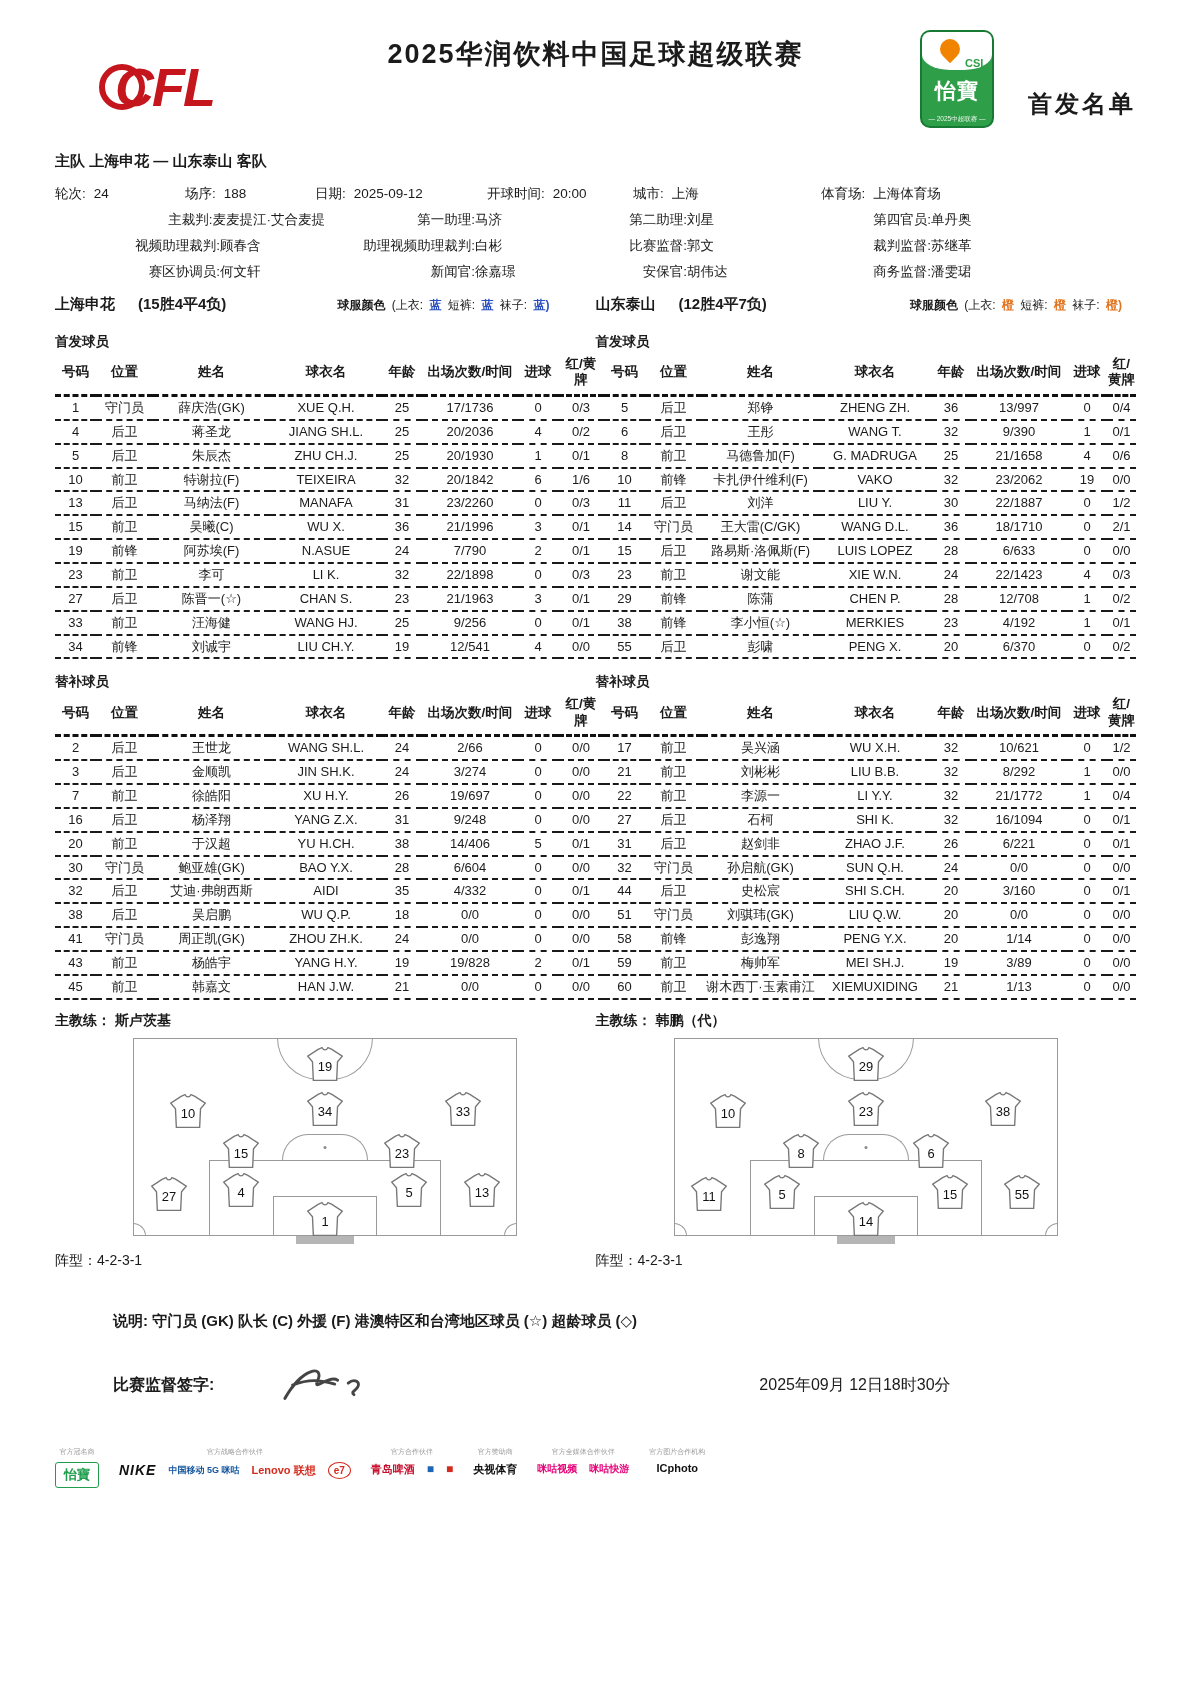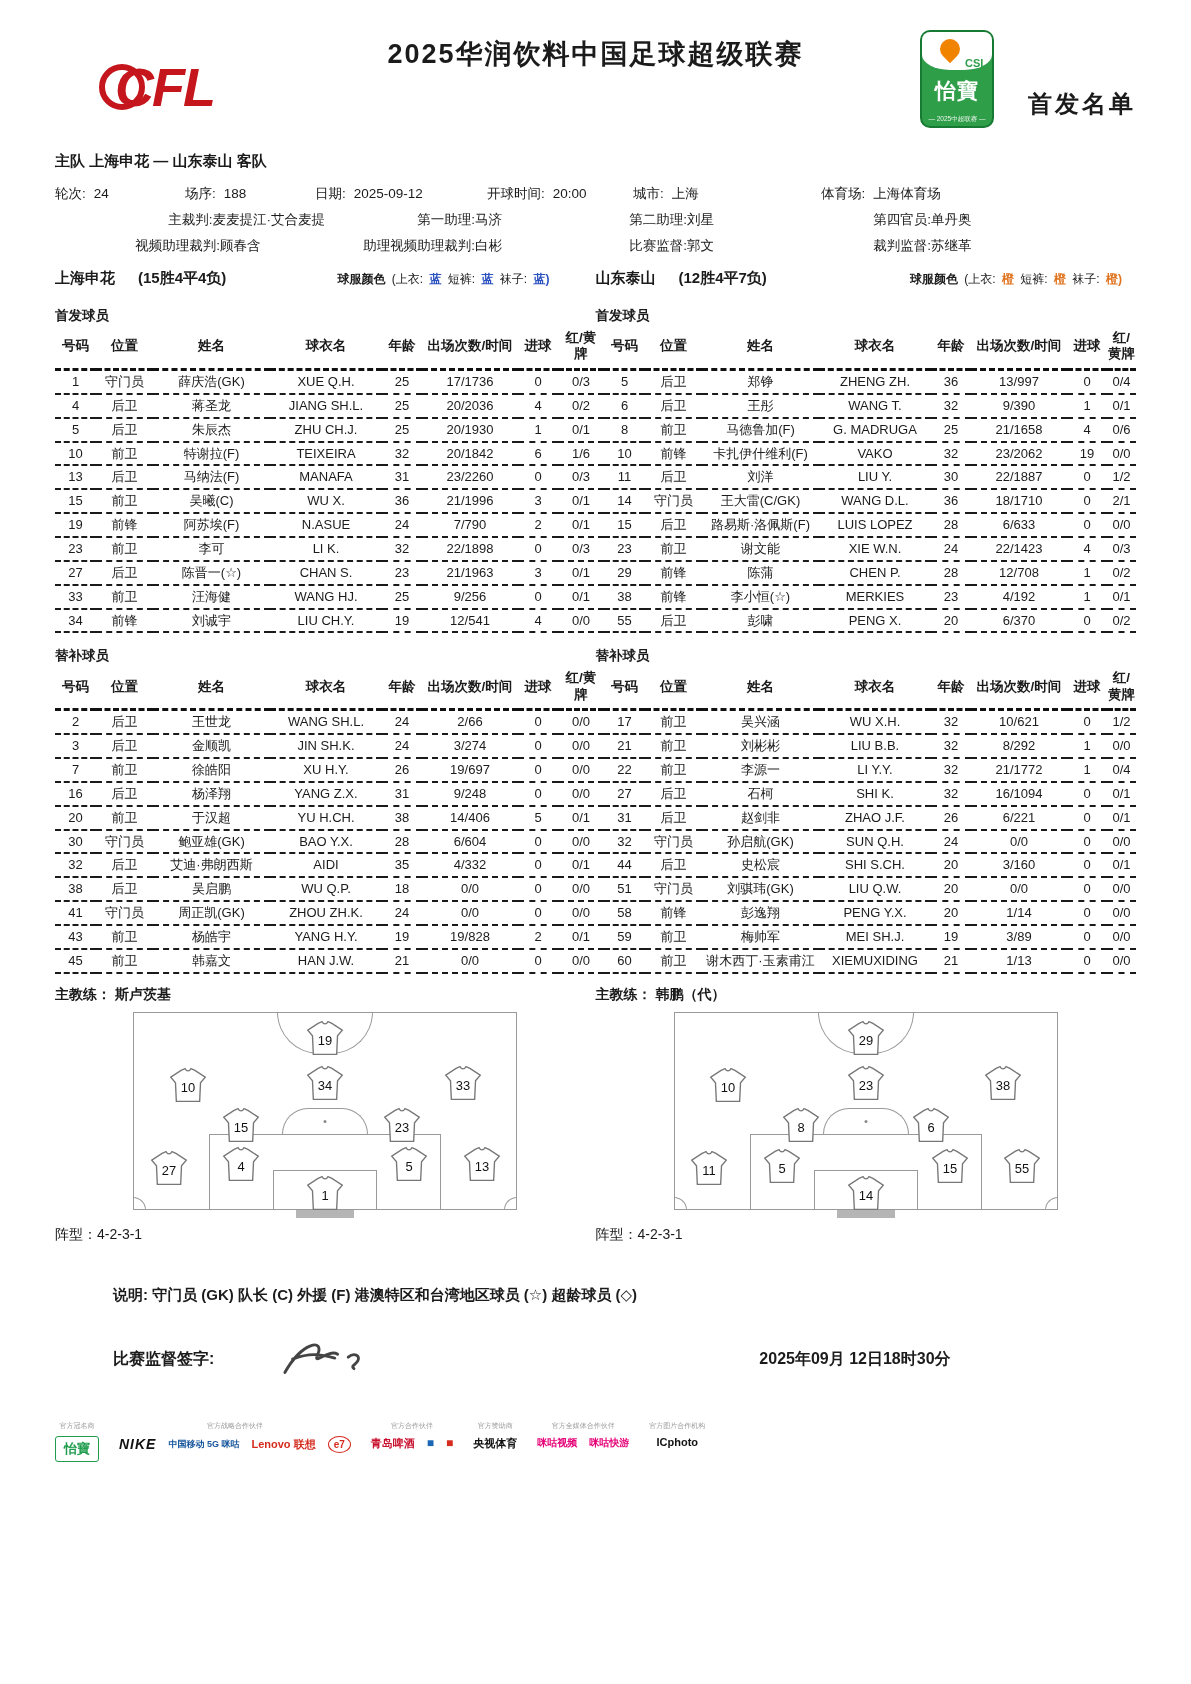--- a/index.html
+++ b/index.html
@@ -91,21 +91,21 @@
   .corner.br { right:-1px; bottom:-1px; border-right:none; border-bottom:none; border-top-left-radius:100%; }
   .jersey { position:absolute; width:38px; height:35px; transform:translate(-50%,-50%); }
   .jersey svg { width:100%; height:100%; }
   .formrow { display:grid; grid-template-columns:1fr 1fr; text-align:left; font-size:14px; margin-top:16px; }
 
   
   .notes { margin-top:42px; padding-left:58px; font-size:15px; font-weight:700; }
   .sigrow { margin-top:28px; padding-left:58px; display:flex; align-items:center; height:54px; }
   .sig-label { font-size:16px; font-weight:700; }
   .sig { width:120px; height:48px; margin-left:55px; }
-  .sig-date { font-size:16px; font-weight:700; margin-left:370px; white-space:nowrap; }
+  .sig-date { font-size:16px; font-weight:400; margin-left:370px; white-space:nowrap; }
 
   .footer { margin-top:34px; display:flex; gap:20px; align-items:flex-start; }
   .sp-group { text-align:center; }
   .sp-label { font-size:7px; color:#9a9a9a; margin-bottom:5px; white-space:nowrap; }
   .sp-row { display:flex; gap:12px; align-items:center; justify-content:center; }
   .lg { font-size:11px; font-weight:700; white-space:nowrap; }
   .lg-yibao { color:#1f9d4d; border:1.5px solid #1f9d4d; padding:3px 8px; border-radius:3px; font-size:13px; }
   .lg-nike { font-style:italic; font-size:14px; color:#111; letter-spacing:1px; }
   .lg-cmcc { color:#16559c; font-size:9px; }
   .lg-lenovo { color:#d42b1e; }
@@ -194,20 +194,38 @@
         <span class="lb">助理视频助理裁判:</span>
         <span class="vl">白彬</span>
       </span>
       <span class="pair">
         <span class="lb">比赛监督:</span>
         <span class="vl">郭文</span>
       </span>
       <span class="pair">
         <span class="lb">裁判监督:</span>
         <span class="vl">苏继革</span>
+      </span>
+    </div>
+  <div class="pairs off">
+      <span class="pair">
+        <span class="lb">赛区协调员:</span>
+        <span class="vl">何文轩</span>
+      </span>
+      <span class="pair">
+        <span class="lb">新闻官:</span>
+        <span class="vl">徐嘉璟</span>
+      </span>
+      <span class="pair">
+        <span class="lb">安保官:</span>
+        <span class="vl">胡伟达</span>
+      </span>
+      <span class="pair">
+        <span class="lb">商务监督:</span>
+        <span class="vl">潘雯珺</span>
       </span>
     </div>
 
   <div class="teamrow">
     <div class="team-half">
       <span class="tname">上海申花</span>
       <span class="trec">(15胜4平4负)</span>
       <span class="kit">
         <span class="kl">球服颜色</span>
         <span>(上衣:</span>

